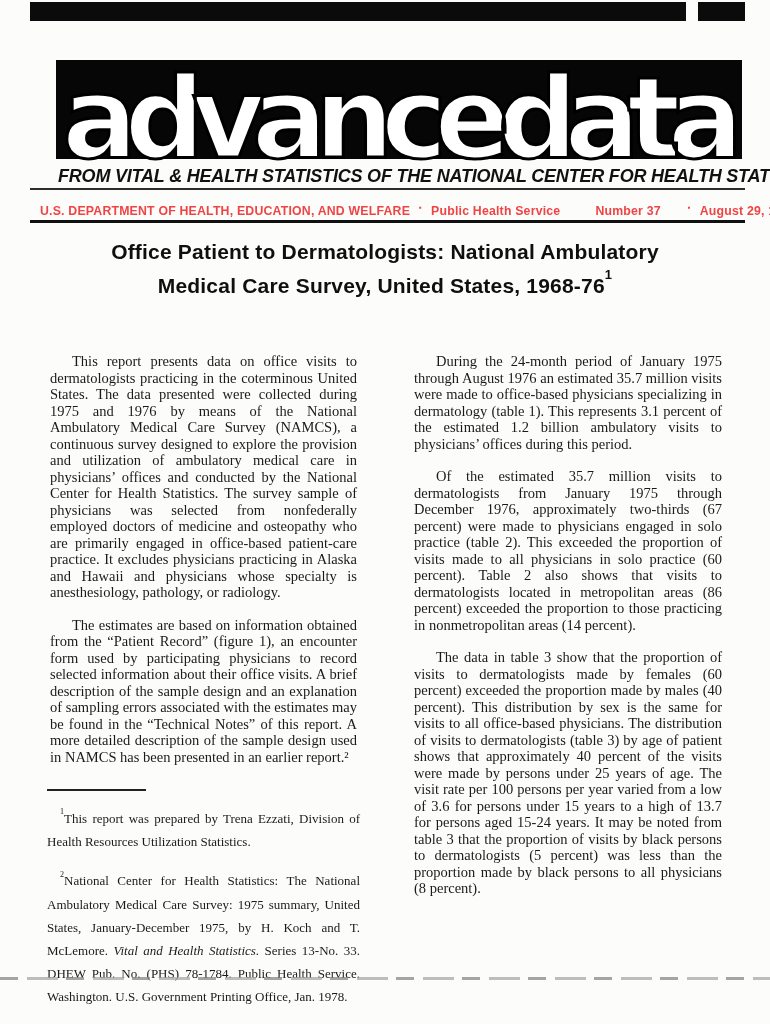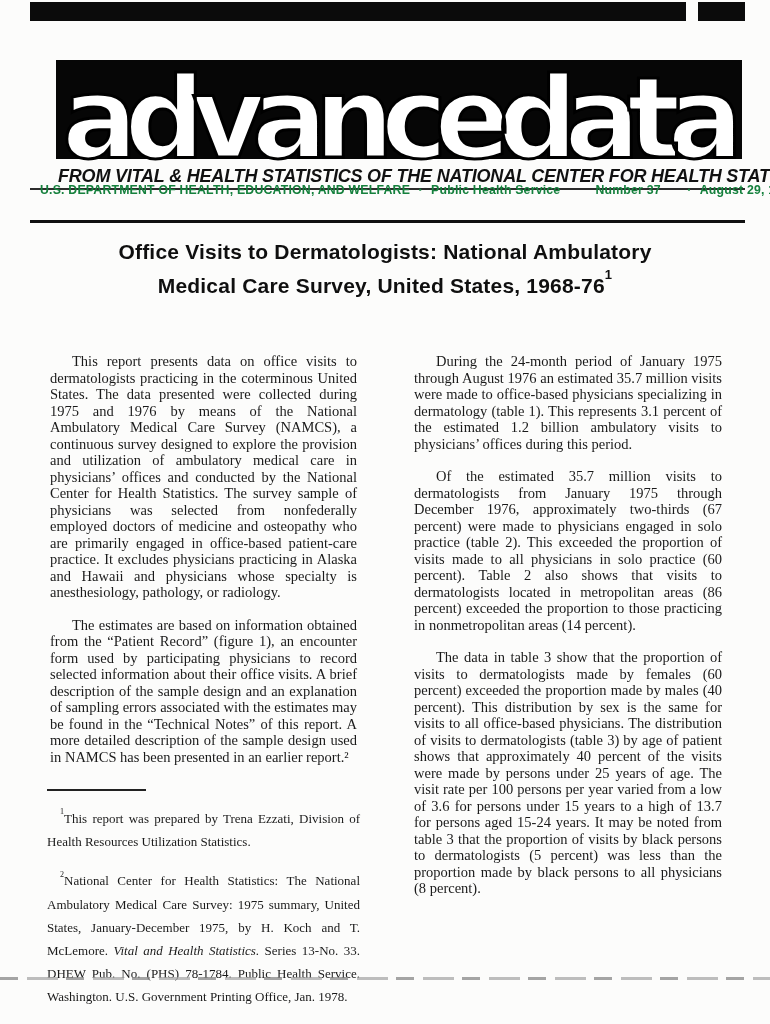--- a/index.html
+++ b/index.html
@@ -26,24 +26,24 @@
     color: #ffffff; -webkit-text-stroke: 3px #000;
   }
   .tagline {
     position: absolute; left: 58px; top: 166px; width: 690px; white-space: nowrap;
     font-family: "Liberation Sans", sans-serif; font-style: italic; font-weight: bold;
     font-size: 18px; letter-spacing: -0.2px; color: #111;
   }
   .rule-thin  { position: absolute; top: 188px; left: 30px; width: 715px; border-top: 2px solid #2c2c2c; }
   .rule-thick { position: absolute; top: 220px; left: 30px; width: 715px; border-top: 3px solid #101010; }
   .dept-bar {
-    position: absolute; left: 40px; top: 177px; width: 662px; height: 26px;
-    display: flex; align-items: center;
+    position: absolute; left: 40px; top: 204px; width: 662px; height: 26px;
+    display: flex; 
     font-family: "Liberation Sans", sans-serif; font-weight: bold;
-    font-size: 12.3px; letter-spacing: 0.2px; color: #15803d; white-space: nowrap;
+    font-size: 12.3px; letter-spacing: 0.2px; color: #ef4444; white-space: nowrap;
   }
   .bullet { font-size: 8px; margin: 0 9px; line-height: 1; }
   .vdivider { width: 4px; height: 25px; background: #0d0d0d; margin-left: 15px; margin-right: 20px; }
   .issue-num { margin-right: 18px; }
   
   .title-block {
     position: absolute; left: 0; top: 240px; width: 770px; text-align: center;
     font-family: "Liberation Sans", sans-serif; font-weight: bold;
     font-size: 21px; color: #0f0f0f; letter-spacing: 0.2px;
   }
@@ -83,21 +83,21 @@
       <span>Public Health Service</span>
       <span class="vdivider"></span>
       <span class="issue-num">Number 37</span>
       <span class="bullet">▪</span>
       <span>August 29, 1978</span>
     </div>
     <div class="rule-thick"></div>
   </header>
 
   <div class="title-block">
-    <div>Office Visits to Dermatologists: National Ambulatory</div>
+    <div>Office Patient to Dermatologists: National Ambulatory</div>
     <div class="title-line2"><span>Medical Care Survey, United States, 1968-76</span><sup>1</sup></div>
   </div>
 
   <div class="col col-left">
     <p class="body">This report presents data on office visits to dermatologists practicing in the coterminous United States. The data presented were collected during 1975 and 1976 by means of the National Ambulatory Medical Care Survey (NAMCS), a continuous survey designed to explore the provision and utilization of ambulatory medical care in physicians’ offices and conducted by the National Center for Health Statistics. The survey sample of physicians was selected from nonfederally employed doctors of medicine and osteopathy who are primarily engaged in office-based patient-care practice. It excludes physicians practicing in Alaska and Hawaii and physicians whose specialty is anesthesiology, pathology, or radiology.</p>
     <p class="body">The estimates are based on information obtained from the “Patient Record” (figure 1), an encounter form used by participating physicians to record selected information about their office visits. A brief description of the sample design and an explanation of sampling errors associated with the estimates may be found in the “Technical Notes” of this report. A more detailed description of the sample design used in NAMCS has been presented in an earlier report.²</p>
     <div class="fn-rule"></div>
     <p class="fn"><sup>1</sup><span>This report was prepared by Trena Ezzati, Division of Health Resources Utilization Statistics.</span></p>
     <p class="fn"><sup>2</sup><span>National Center for Health Statistics: The National Ambulatory Medical Care Survey: 1975 summary, United States, January-December 1975, by H. Koch and T. McLemore. </span><span class="ital">Vital and Health Statistics.</span><span> Series 13-No. 33. DHEW Pub. No. (PHS) 78-1784. Public Health Service. Washington. U.S. Government Printing Office, Jan. 1978.</span></p>
   </div>

